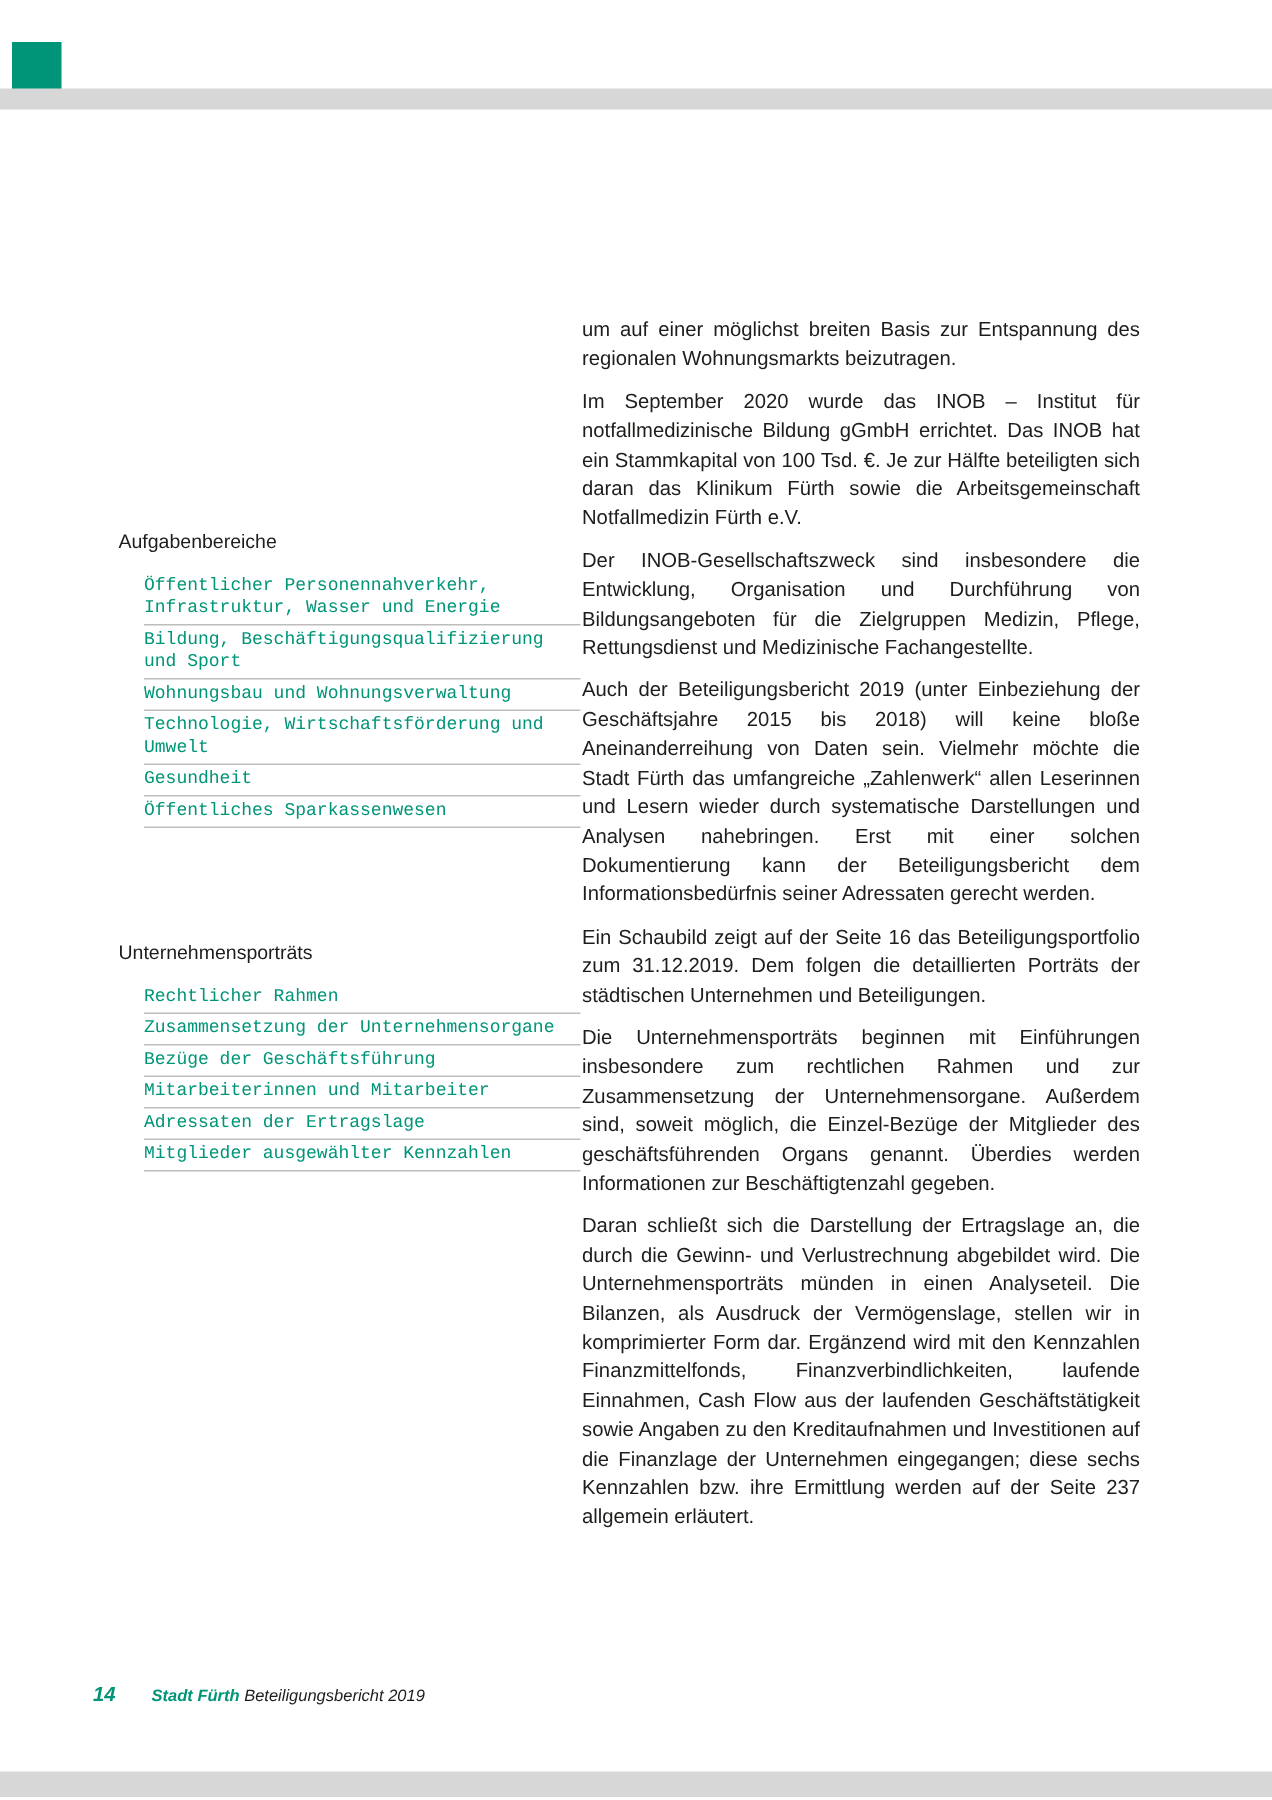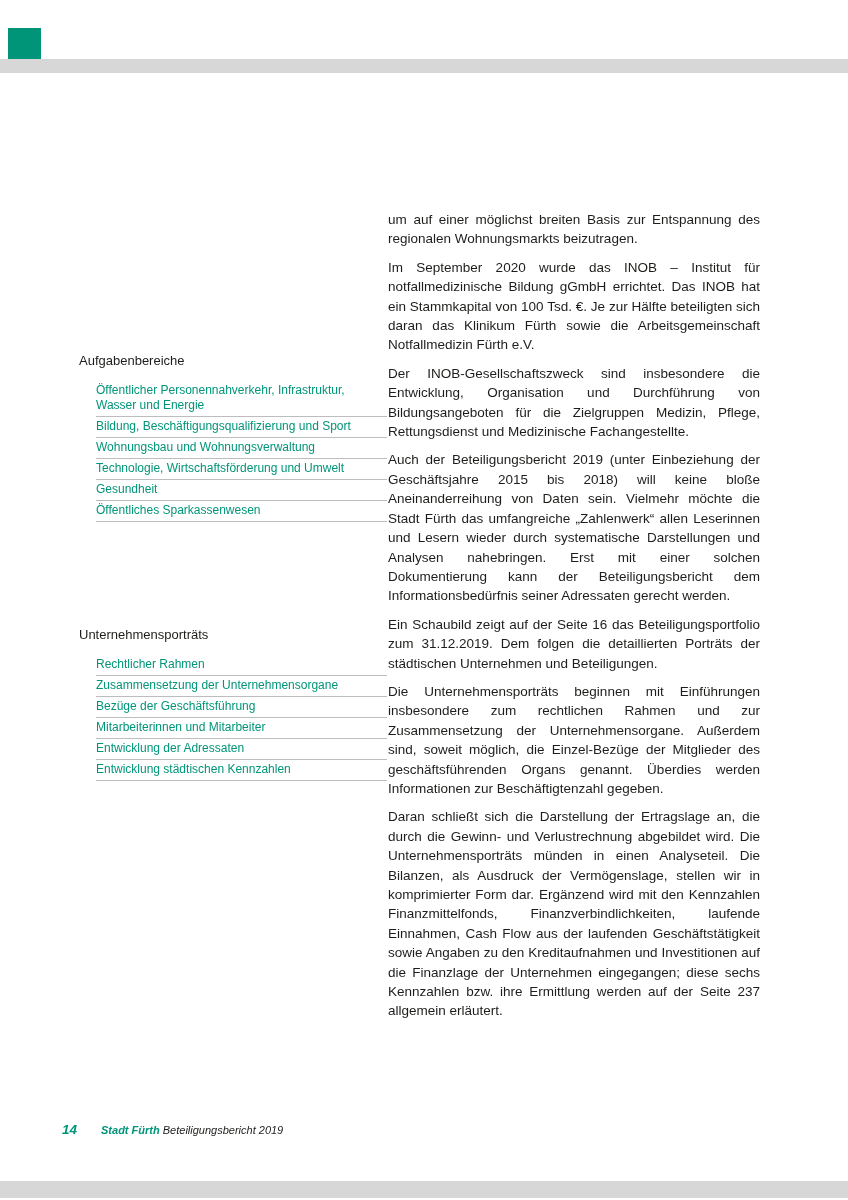--- a/index.html
+++ b/index.html
@@ -18,21 +18,21 @@
   .top-band{position:absolute;left:0;top:59px;width:100%;height:14px;background:var(--band);}
   .bottom-band{position:absolute;left:0;top:1181px;width:100%;height:17px;background:var(--band);}
 
   
   .sidebar{position:absolute;left:62px;top:0;width:308px;}
   .side-section{position:absolute;left:17px;width:308px;}
   .sec-0{top:353px;}
   .sec-1{top:627px;}
   .side-heading{margin:0 0 13px 0;font-size:13px;font-weight:400;color:var(--ink);line-height:15px;}
   .side-list{list-style:none;margin:0;padding:0 0 0 17px;}
-  .side-item{color:var(--accent);font-size:12px;line-height:15px;padding:2px 0 3px 0;border-bottom:1px solid var(--rule);cursor:pointer;}
+  .side-item{color:var(--accent);font-size:12px;line-height:15px;padding:2px 0 3px 0;border-bottom:1px solid var(--rule);cursor:pointer;font-family:Liberation Mono, monospace;}
 
   
   .content{position:absolute;left:388px;top:210px;width:372px;}
   .para{margin:0 0 9px 0;font-size:13.5px;line-height:19.4px;text-align:justify;color:var(--ink);}
 
   
   .footer{position:absolute;left:62px;top:1122px;display:flex;align-items:baseline;gap:24px;font-style:italic;}
   .page-num{color:var(--accent);font-weight:700;font-size:13.5px;}
   .footer-text{font-size:11px;color:var(--ink);}
   .footer-brand{color:var(--accent);font-weight:700;}
@@ -59,22 +59,22 @@
       </ul>
     </section>
 
     <section class="side-section sec-1">
       <h3 class="side-heading">Unternehmensporträts</h3>
       <ul class="side-list">
         <li class="side-item">Rechtlicher Rahmen</li>
         <li class="side-item">Zusammensetzung der Unternehmensorgane</li>
         <li class="side-item">Bezüge der Geschäftsführung</li>
         <li class="side-item">Mitarbeiterinnen und Mitarbeiter</li>
-        <li class="side-item">Entwicklung der Adressaten</li>
-        <li class="side-item">Entwicklung städtischen Kennzahlen</li>
+        <li class="side-item">Adressaten der Ertragslage</li>
+        <li class="side-item">Mitglieder ausgewählter Kennzahlen</li>
       </ul>
     </section>
 
   </aside>
 
   <main class="content">
     <p class="para">um auf einer möglichst breiten Basis zur Entspannung des regionalen Wohnungsmarkts beizutragen.</p>
     <p class="para">Im September 2020 wurde das INOB – Institut für notfallmedizinische Bildung gGmbH errichtet. Das INOB hat ein Stammkapital von 100 Tsd. €. Je zur Hälfte beteiligten sich daran das Klinikum Fürth sowie die Arbeitsgemeinschaft Notfallmedizin Fürth e.V.</p>
     <p class="para">Der INOB-Gesellschaftszweck sind insbesondere die Entwicklung, Organisation und Durchführung von Bildungsangeboten für die Zielgruppen Medizin, Pflege, Rettungsdienst und Medizinische Fachangestellte.</p>
     <p class="para">Auch der Beteiligungsbericht 2019 (unter Einbeziehung der Geschäftsjahre 2015 bis 2018) will keine bloße Aneinanderreihung von Daten sein. Vielmehr möchte die Stadt Fürth das umfangreiche „Zahlenwerk“ allen Leserinnen und Lesern wieder durch systematische Darstellungen und Analysen nahebringen. Erst mit einer solchen Dokumentierung kann der Beteiligungsbericht dem Informationsbedürfnis seiner Adressaten gerecht werden.</p>

